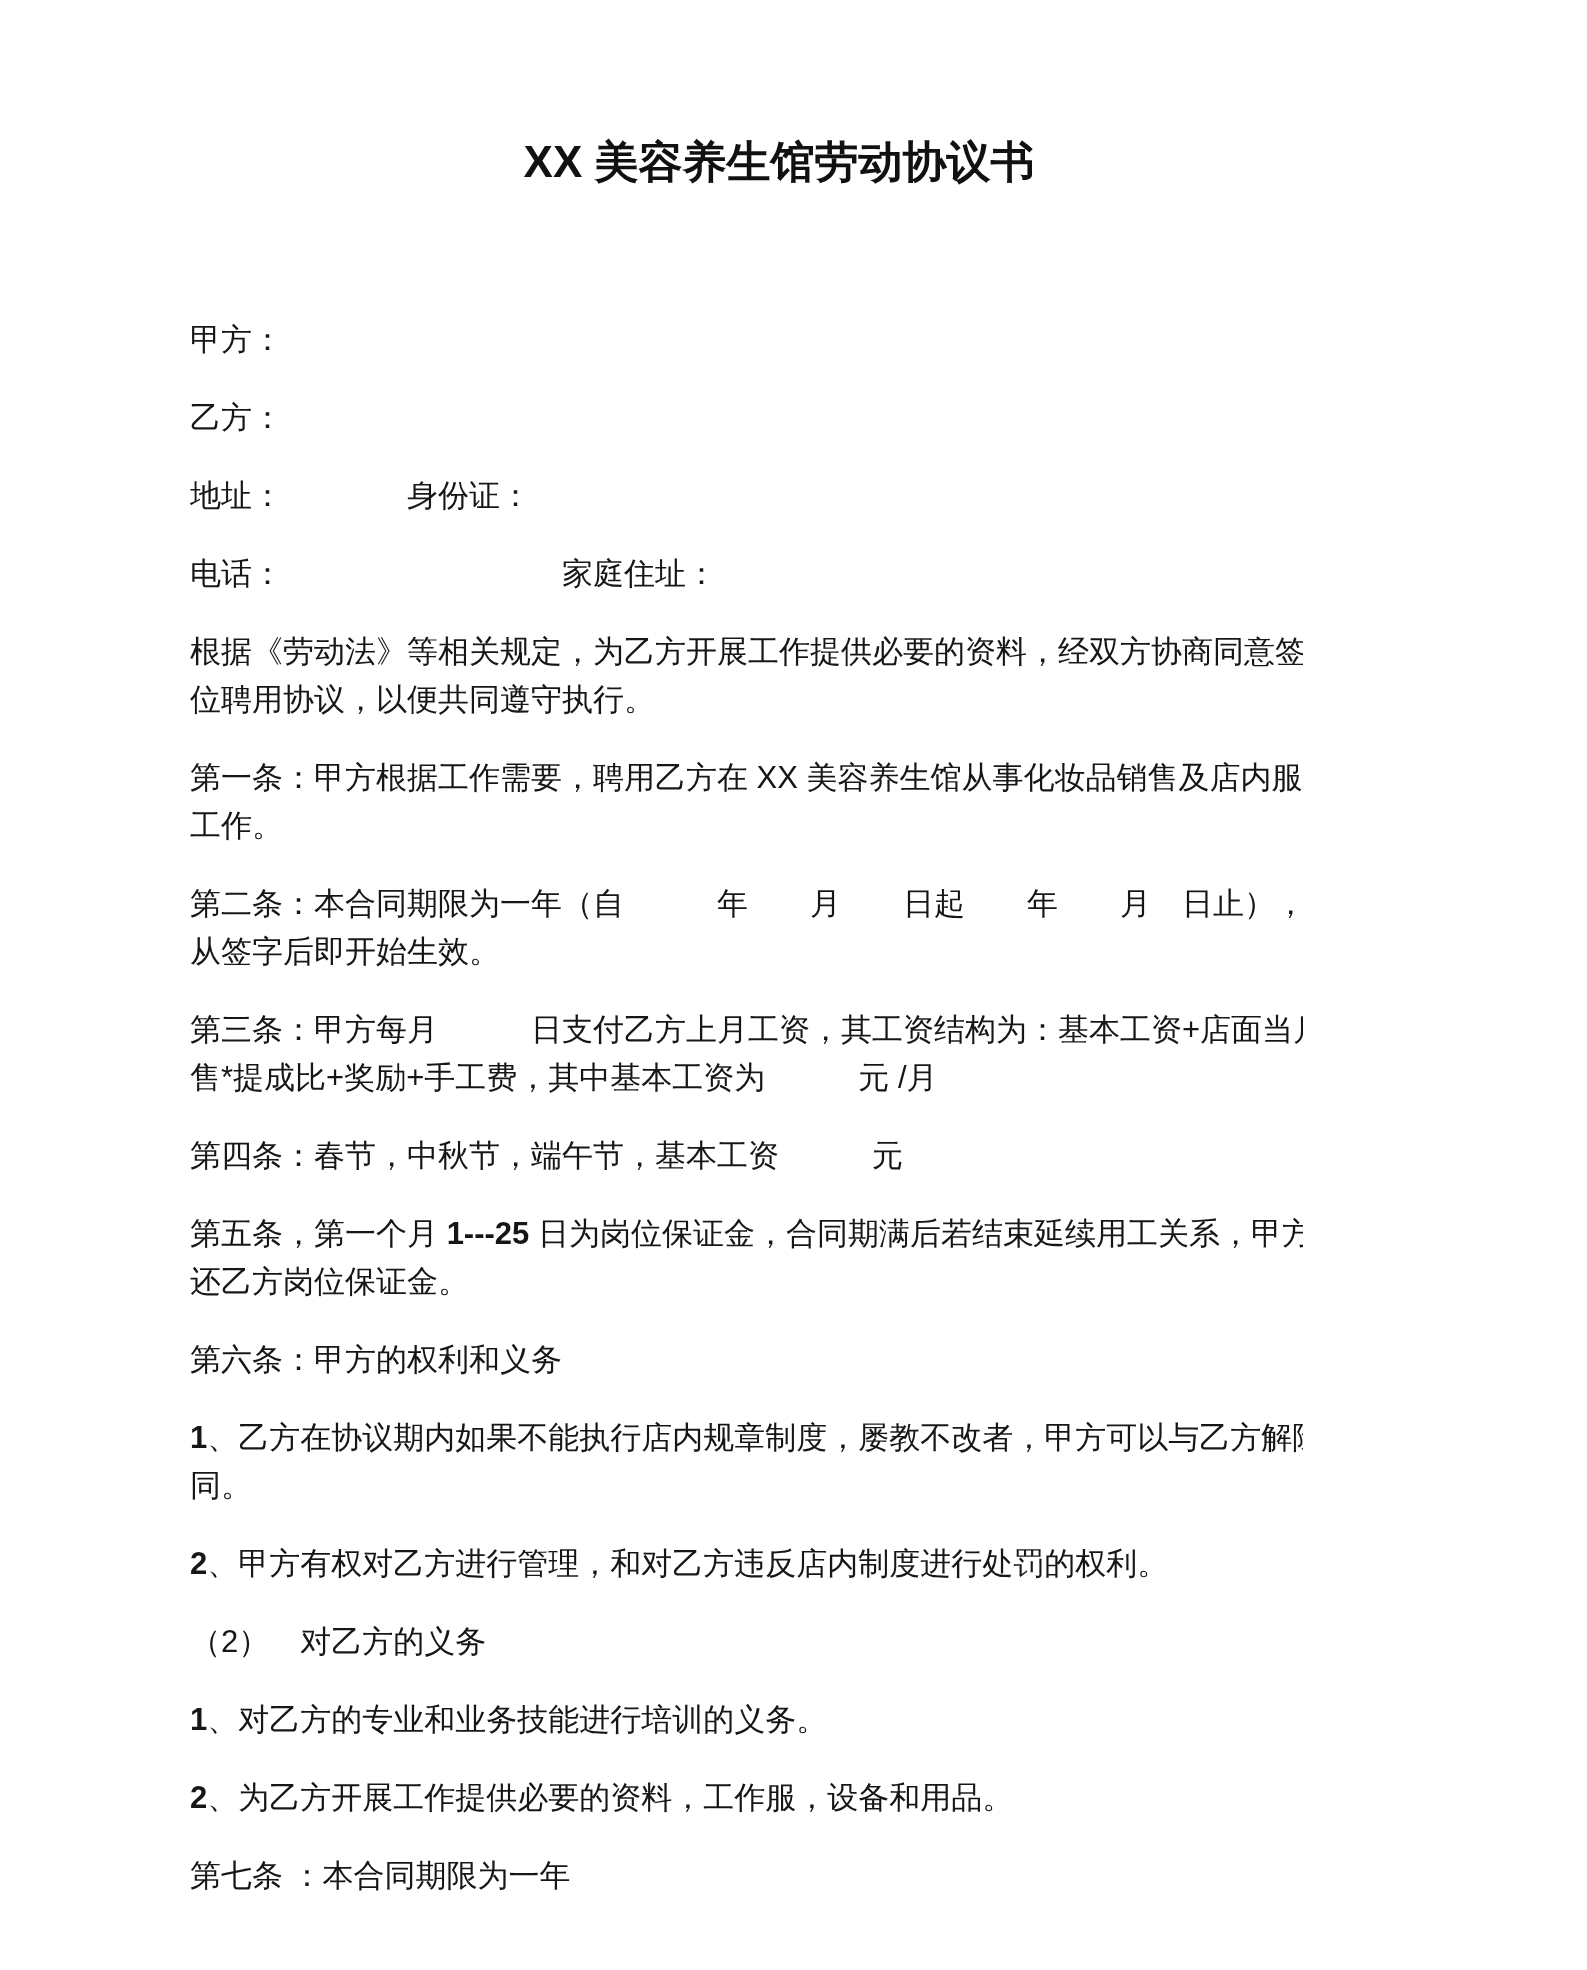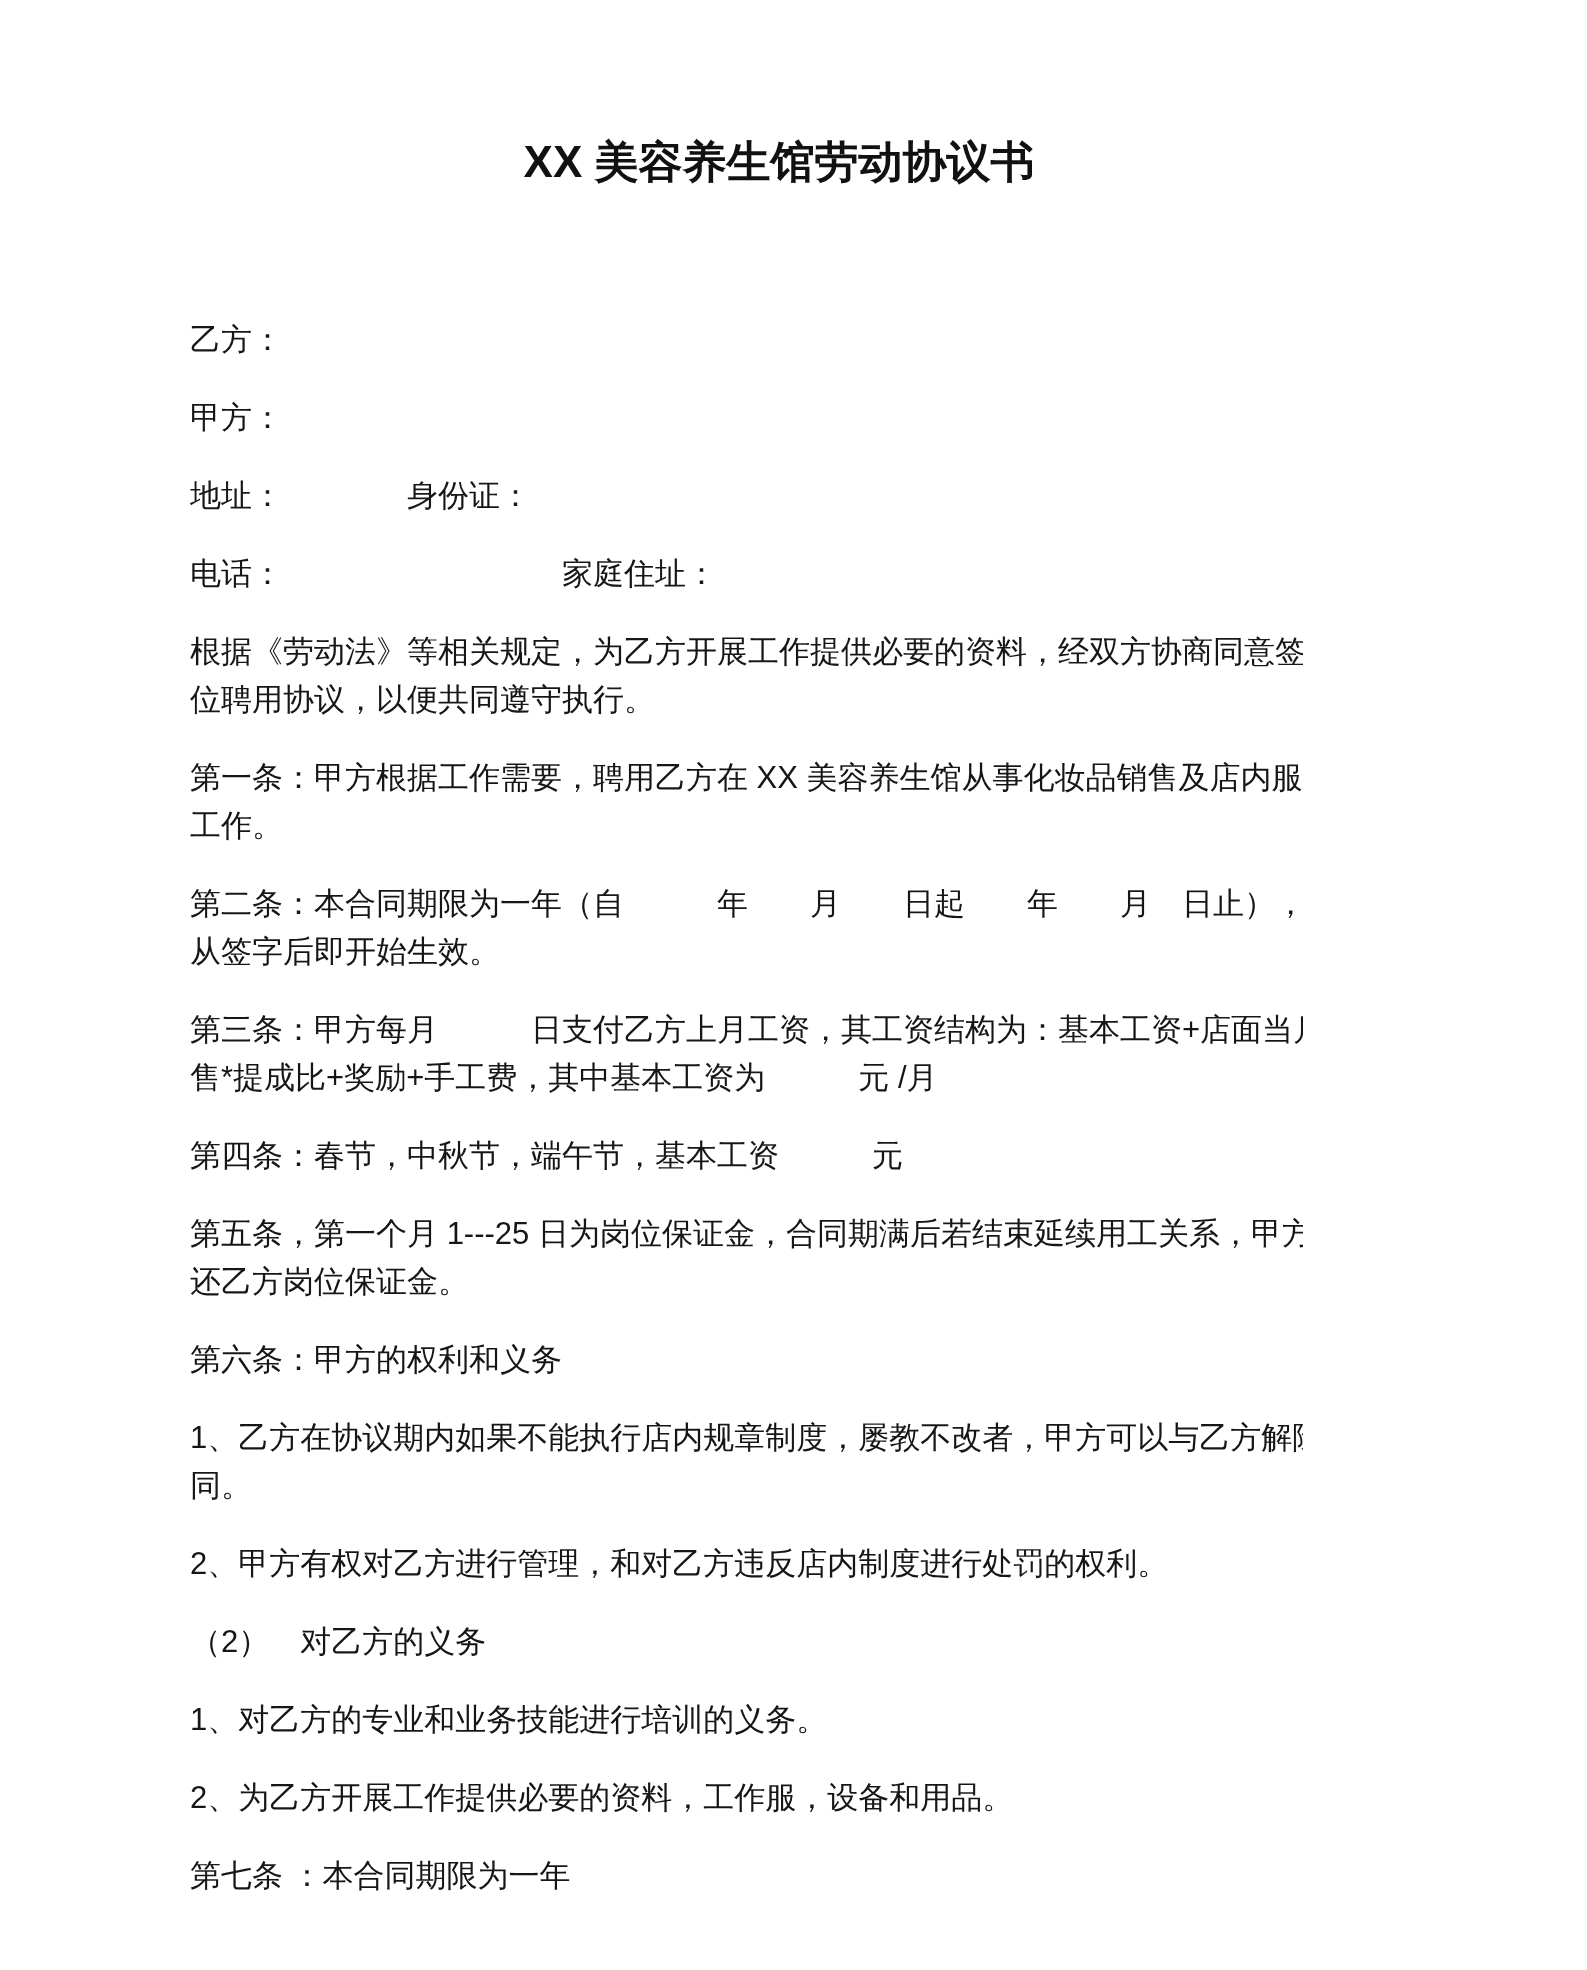--- a/index.html
+++ b/index.html
@@ -30,31 +30,31 @@
   .para {
     width: 1178px;
     margin: 0 0 30px 0;
     font-size: 31px;
     line-height: 48px;
     font-weight: 400;
     white-space: pre-wrap;
     text-align: left;
     color: #161616;
   }
-  .para span.bold-seg { font-weight: 400; }
+  .para span.bold-seg { font-weight: 700; }
 </style>
 </head>
 <body>
 
 <div class="page">
   <div class="doc">
     <h1 class="doc-title">XX 美容养生馆劳动协议书</h1>
 
+    <p class="para"><span>甲方：</span></p>
     <p class="para"><span>乙方：</span></p>
-    <p class="para"><span>甲方：</span></p>
     <p class="para"><span>地址：　　　　身份证：</span></p>
     <p class="para"><span>电话：　　　　　　　　　家庭住址：</span></p>
     <p class="para"><span>根据《劳动法》等相关规定，为乙方开展工作提供必要的资料，经双方协商同意签订岗位聘用协议，以便共同遵守执行。</span></p>
     <p class="para"><span>第一条：甲方根据工作需要，聘用乙方在 XX 美容养生馆从事化妆品销售及店内服务等工作。</span></p>
     <p class="para"><span>第二条：本合同期限为一年（自　　　年　　月　　日起　　年　　月　日止），协议从签字后即开始生效。</span></p>
     <p class="para"><span>第三条：甲方每月　　　日支付乙方上月工资，其工资结构为：基本工资+店面当月销售*提成比+奖励+手工费，其中基本工资为　　　元 /月</span></p>
     <p class="para"><span>第四条：春节，中秋节，端午节，基本工资　　　元</span></p>
     <p class="para"><span>第五条，第一个月 </span><span class="bold-seg">1---25</span><span> 日为岗位保证金，合同期满后若结束延续用工关系，甲方退还乙方岗位保证金。</span></p>
     <p class="para"><span>第六条：甲方的权利和义务</span></p>
     <p class="para"><span class="bold-seg">1</span><span>、乙方在协议期内如果不能执行店内规章制度，屡教不改者，甲方可以与乙方解除合同。</span></p>

